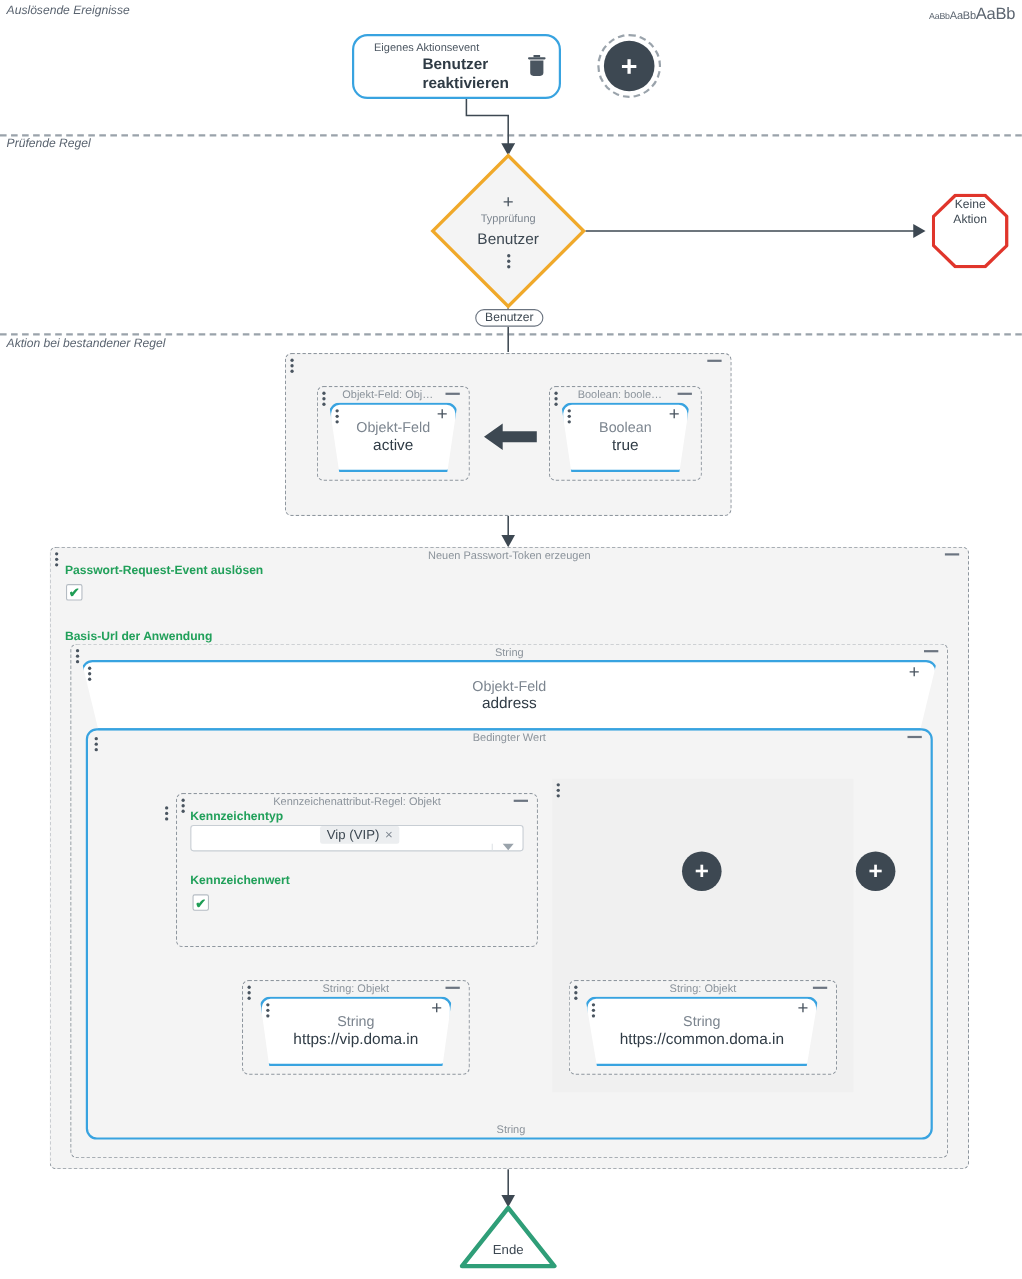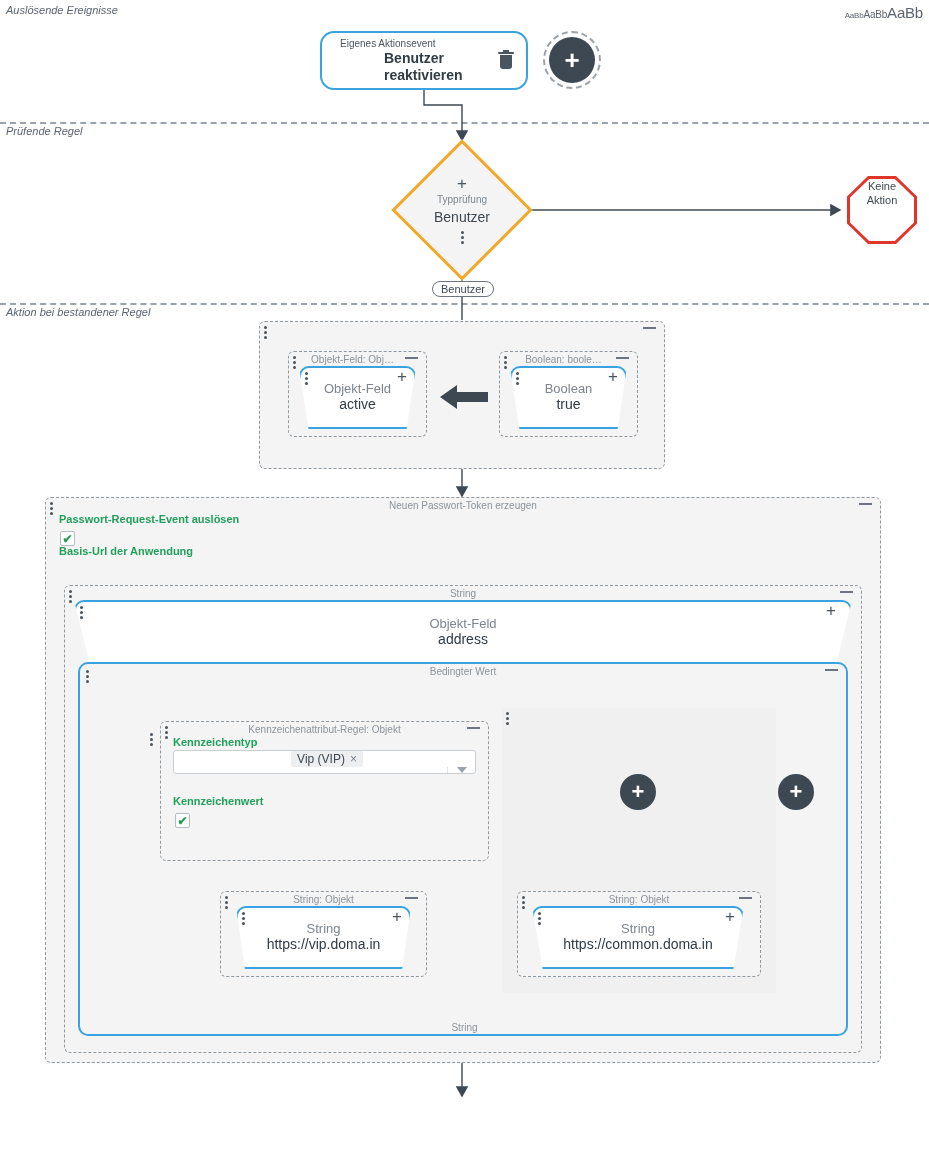--- a/index.html
+++ b/index.html
@@ -239,21 +239,21 @@
 
       <path d="M638,811 L638,890" marker-end="url(#ah)"></path>
 
       <path d="M323,979 L323,1010 L638,1010 L638,979"></path>
       <path d="M462,1010 L462,1026"></path>
 
       <path d="M462,1063 L462,1096" marker-end="url(#ah)"></path>
     </g>
   </svg>
 
-  <div class="event-node" style="left:320px; top:31px; width:208px; height:59px;">
+  <div class="event-node" style="left:320px; top:31px; width:190px; height:59px;">
     <div class="txt">
       <div class="sub">Eigenes Aktionsevent</div>
       <div class="main">Benutzer reaktivieren</div>
     </div>
     <div class="trash">
       <div class="hdl"></div>
         <div class="lid"></div>
         <div class="body"></div>
     </div>
   </div>
@@ -348,21 +348,21 @@
       </div>
     <div class="title">Neuen Passwort-Token erzeugen</div>
     <div class="minus"></div>
   </div>
 
   <div class="glabel" style="left:59px; top:513px;">Passwort-Request-Event auslösen</div>
   <div class="checkbox" style="left:60px; top:531px;">
     <span>✔</span>
   </div>
 
-  <div class="glabel" style="left:59px; top:545px;">Basis-Url der Anwendung</div>
+  <div class="glabel" style="left:59px; top:573px;">Basis-Url der Anwendung</div>
 
   <div class="gbox" style="left:64px; top:585px; width:798px; height:468px;">
     <div class="grip">
         <i></i>
         <i></i>
         <i></i>
       </div>
     <div class="title">String</div>
     <div class="minus"></div>
   </div>
@@ -471,14 +471,20 @@
         <i></i>
         <i></i>
       </div>
     <div class="plusmark">+</div>
     <div class="sub">String</div>
     <div class="main">https://common.doma.in</div>
   </div>
 
   <div style="position:absolute; left:0; top:1022px; width:929px; text-align:center; font-size:10px; color:#8b939b;">String</div>
 
+  <div class="tri-end" style="left:417px; top:1095px; width:90px; height:60px;">
+    <svg width="90" height="60">
+      <path d="M45,3 L87,56 L3,56 Z" fill="#ffffff" stroke="#2f9e78" stroke-width="4" stroke-linejoin="round"></path>
+    </svg>
+    <div class="lbl">Ende</div>
+  </div>
 
 </div>
 
 </body></html>

